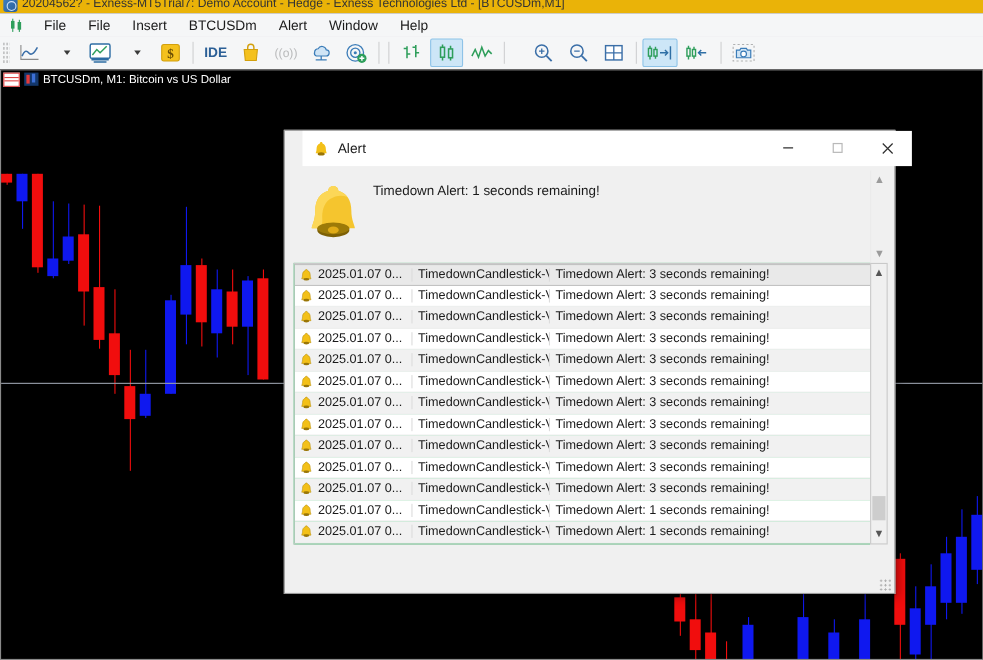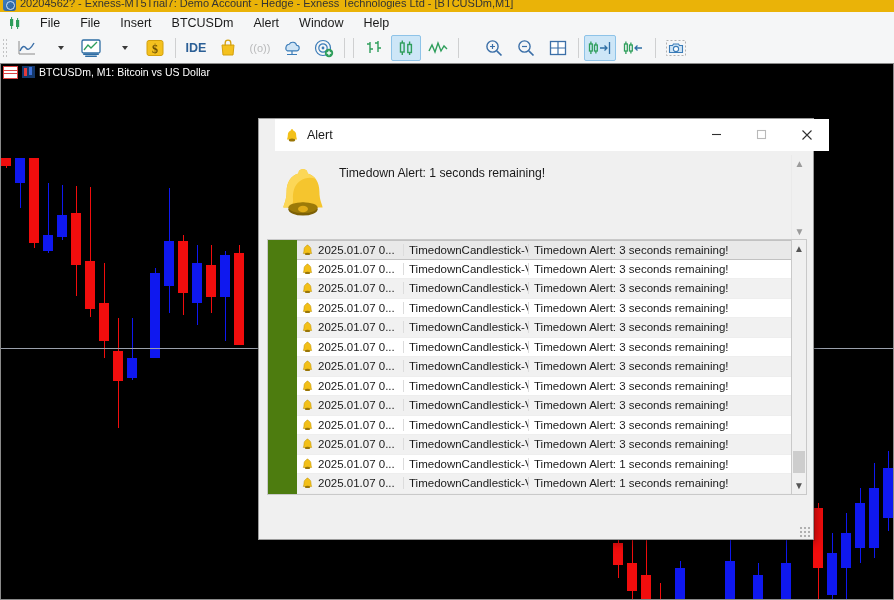--- a/index.html
+++ b/index.html
@@ -131,22 +131,22 @@
     display:flex;flex-direction:column;justify-content:space-between;
     align-items:center;padding:4px 0;
   }
   .sb-arrow{font-size:10px;color:#9b9b9b;line-height:1;}
   
   #list-wrap{
     position:absolute;left:8px;top:120px;width:540px;height:374px;
   }
   #list{
     position:absolute;left:0;top:0;width:524px;height:256px;
-    background:#4d7c0f;border:1px solid #c9c9c9;border-right:none;
-    box-sizing:border-box;overflow:hidden;padding-left:29px;
+    background:#22c55e;border:1px solid #c9c9c9;border-right:none;
+    box-sizing:border-box;overflow:hidden;
   }
   .row{
     height:19.5px;display:flex;align-items:center;font-size:11.5px;
     color:#1a1a1a;border-bottom:1px solid #eeeeee;box-sizing:border-box;
   }
   .row.odd{background:#f1f1f1;}
   .row.even{background:#ffffff;}
   .row.sel{background:#e9e9e9;border-top:1px solid #c2c2c2;border-bottom:1px solid #c2c2c2;}
   .cell{
     padding:0 5px;overflow:hidden;white-space:nowrap;box-sizing:border-box;

